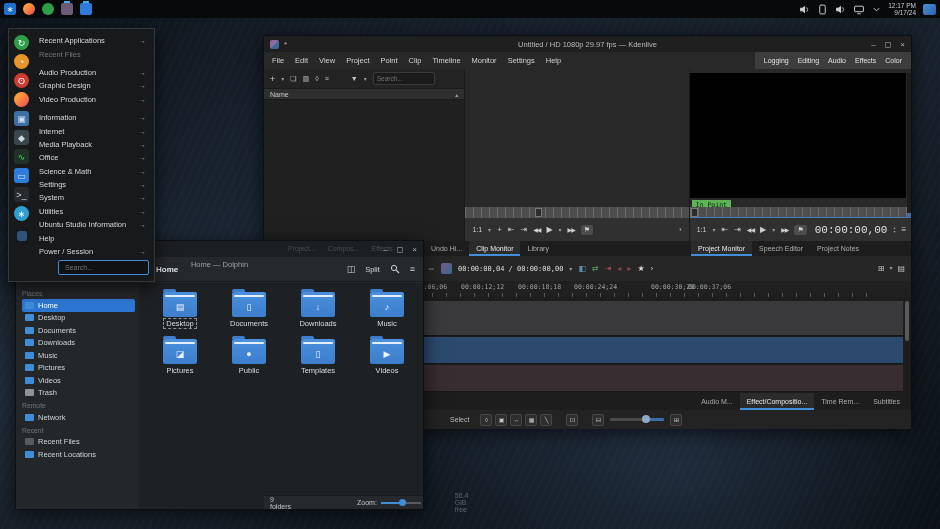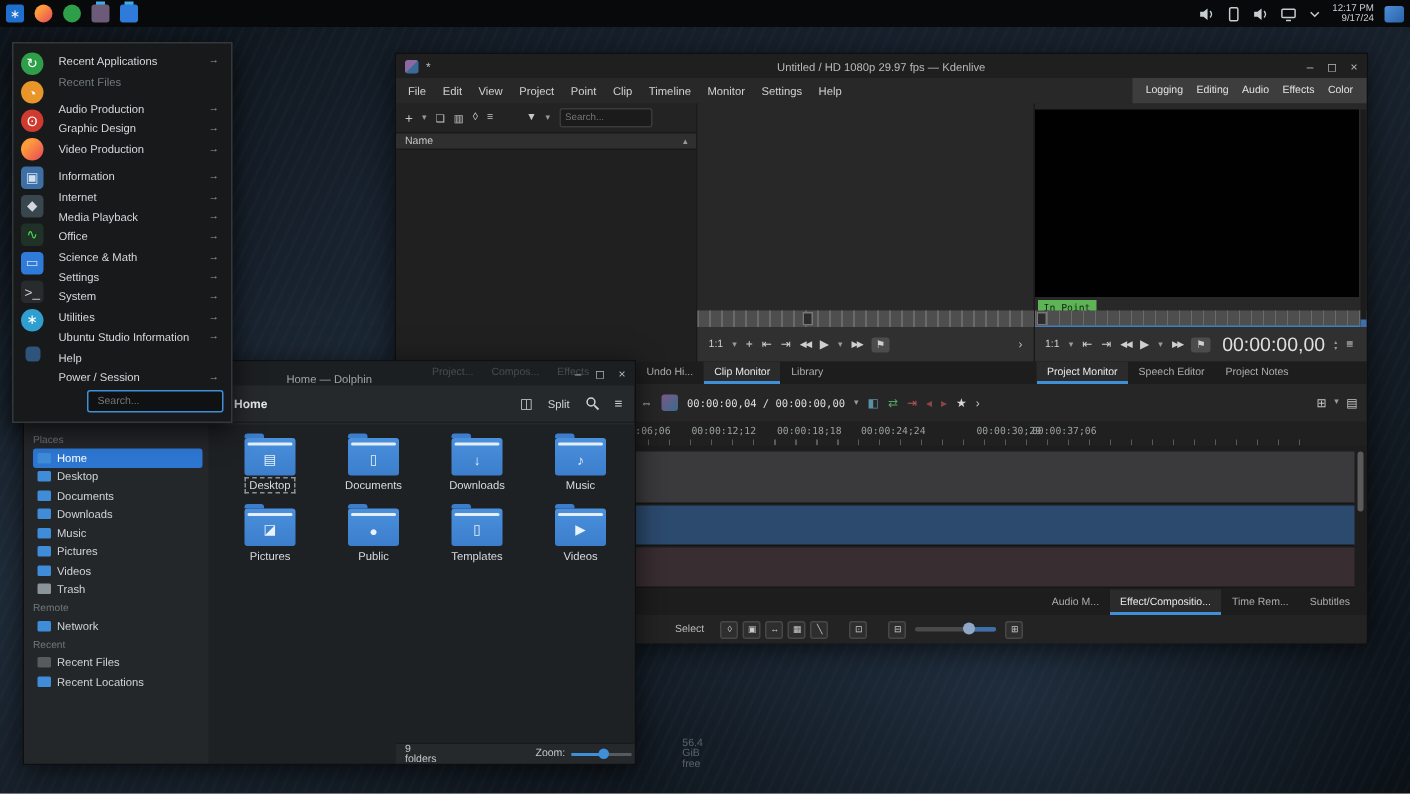--- a/index.html
+++ b/index.html
@@ -77,21 +77,21 @@
   .mon-marker { position:absolute; top:1px; width:7px; height:9px; background:#2c2c2c; border:1px solid #777; }
   .k-clipmon .mon-marker { left:31%; }
   .k-projmon .mon-marker { left:1px; }
   .mon-ctrl { position:absolute; left:0; right:0; bottom:0; height:23px; background:#303030;
     display:flex; align-items:center; gap:6px; padding:0 7px; color:#cfcfcf; font-size:8px; }
   .mon-ctrl .scale { font-size:7px; }
   .mon-ctrl .chev { font-size:6px; color:#9a9a9a; }
   .mon-ctrl .ff { letter-spacing:-1px; font-size:6px; }
   .mark-btn { background:#4c4c4c; border-radius:2px; padding:1px 3px; font-size:7px; }
   .mon-ctrl .endchev { margin-left:auto; color:#bbb; }
-  .mon-tc { font-family:Liberation Sans, sans-serif; font-size:13px; color:#e0e0e0; margin-left:2px; }
+  .mon-tc { font-family:Liberation Mono, monospace; font-size:11px; color:#e0e0e0; margin-left:2px; }
   .spinner { display:inline-flex; flex-direction:column; font-size:4px; line-height:4px; color:#9a9a9a; }
   .meter { position:absolute; right:0; top:4px; bottom:23px; width:4px; background:#1c1c1c; }
   .meter::after { content:""; position:absolute; bottom:0; left:0; right:0; height:5px; background:#3f6fa8; }
 
   .k-tabsrow { position:absolute; top:205px; left:0; right:0; height:15px; background:#1d1d1d; display:flex; }
   .k-ltabs { display:flex; margin-left:160px; }
   .k-rtabs { position:absolute; left:427px; top:0; display:flex; }
   .ktab { height:15px; line-height:15px; padding:0 7px; font-size:7px; color:#acacac; white-space:nowrap; }
   .k-ltabs .ktab:nth-of-type(2), .k-rtabs .ktab:nth-of-type(1) {
     background:#2b2b2b; color:#e9e9e9; box-shadow:inset 0 -2px 0 #3f8fd9; }
@@ -131,21 +131,21 @@
   .sbtn { width:12px; height:12px; background:#2e2e2e; border:1px solid #474747; border-radius:2px;
     display:inline-flex; align-items:center; justify-content:center; font-size:6px; color:#c9c9c9; flex:none; }
   .sgap { width:8px; }
   .zslider { position:relative; width:54px; height:3px; background:#4a4a4a; border-radius:2px; margin:0 3px; }
   .zslider .fillr { position:absolute; right:0; top:0; bottom:0; width:20px; background:#3f6fa8; border-radius:2px; }
   .zslider .hndl { position:absolute; left:32px; top:-3px; width:8px; height:8px; border-radius:50%; background:#8fa8c8; }
 
   
   .dolphin { left:15px; top:240px; width:409px; height:270px; background:#26292c; z-index:20; color:#d5dade; }
   .d-titlebar { position:relative; height:16px; background:#1c1f22; }
-  .d-title { position:absolute; left:50%; top:4px; transform:translateX(-50%); line-height:16px; font-size:7.5px; color:#9aa3a8; }
+  .d-title { position:absolute; left:50%; top:16px; transform:translateX(-50%); line-height:16px; font-size:7.5px; color:#9aa3a8; }
   .d-ghosts { position:absolute; left:272px; top:0; display:flex; gap:12px; line-height:16px; font-size:7px; color:#454d52; }
   .d-toolbar { height:25px; display:flex; align-items:center; padding:0 8px; border-bottom:1px solid #1b1e20; }
   .d-crumb { margin-left:132px; font-size:8px; font-weight:bold; color:#e7ebee; }
   .d-tools { margin-left:auto; display:flex; align-items:center; gap:10px; font-size:7.5px; color:#ced4d8; }
   .d-tools .glyph { font-size:9px; }
   .d-body { position:absolute; top:42px; left:0; right:0; bottom:0; display:flex; }
   .d-places { width:125px; background:#24272a; padding:4px 4px 0 6px; font-size:7.5px; overflow:hidden; }
   .d-sect { margin-bottom:2px; }
   .d-secthdr { font-size:6.8px; color:#6f787d; margin:3px 0 2px; }
   .d-places li { height:12.5px; display:flex; align-items:center; gap:4px; color:#cfd4d7; padding:0 3px; border-radius:2px; }

